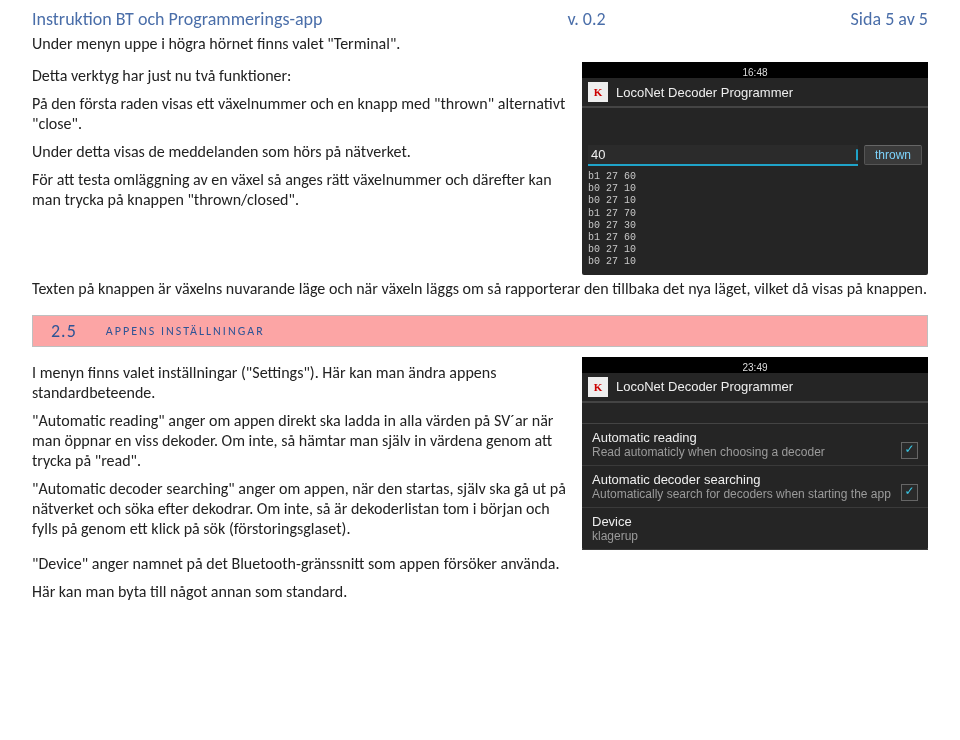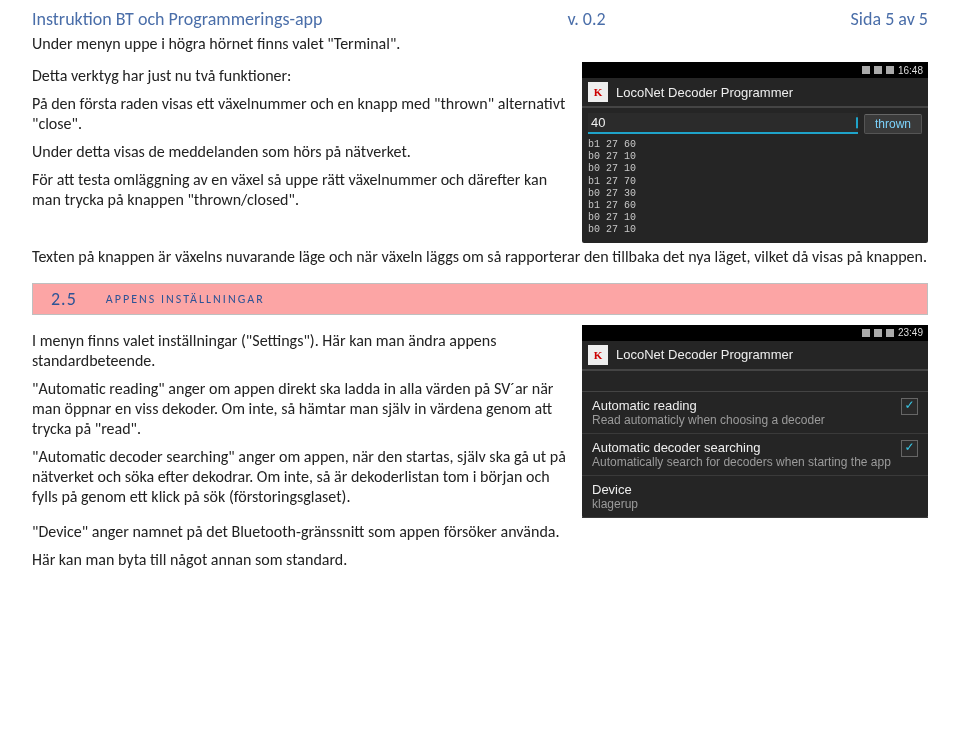--- a/index.html
+++ b/index.html
@@ -45,39 +45,41 @@
   }
   .statusbar {
     display: flex;
     justify-content: flex-end;
     align-items: center;
     gap: 4px;
     height: 16px;
     padding: 0 5px;
     background: #000;
     font-size: 10px;
+    flex-direction: column;
   }
   .statusbar .iconblk { width: 8px; height: 8px; background: #aaa; }
   .appbar {
     display: flex;
     align-items: center;
     gap: 8px;
     padding: 4px 6px;
     border-bottom: 2px solid #444;
   }
   .appicon {
     width: 20px; height: 20px; background: #eee;
     display: flex; align-items: center; justify-content: center;
     color: #c00; font-weight: bold; font-size: 11px;
     font-family: serif;
   }
   .apptitle { font-size: 13px; color: #eee; }
   .inputrow {
     display: flex; gap: 6px; padding: 5px 6px 3px 6px;
-    align-items: flex-end;
+    align-items: flex-start;
+    margin-top: 32px;
   }
   .input40 {
     flex: 1;
     background: #2b2b2b;
     border-bottom: 2px solid #1fa3c9;
     color: #eee;
     font-size: 13px;
     padding: 2px 3px;
     position: relative;
   }
@@ -108,21 +110,21 @@
     padding: 0;
   }
   .settitle {
     color: #919191;
     font-size: 11px;
     padding: 6px 10px 2px 10px;
     border-bottom: 1px solid #444;
   }
   .setitem {
     display: flex;
-    align-items: flex-start;
+    align-items: flex-end;
     border-bottom: 1px solid #3a3a3a;
     padding: 6px 10px;
   }
   .setlabel { flex: 1; }
   .setlabel .priv { font-size: 13px; color: #eee; }
   .setlabel .sec { font-size: 12px; color: #9b9b9b; }
   .chk {
     width: 15px; height: 15px;
     border: 1px solid #666;
     background: #2a2a2a;
@@ -163,21 +165,21 @@
     <span>Sida 5 av 5</span>
   </div>
 
   <p class="para">Under menyn uppe i högra hörnet finns valet "Terminal".</p>
 
   <div class="col-wrap">
     <div class="col-text">
       <p class="para">Detta verktyg har just nu två funktioner:</p>
       <p class="para">På den första raden visas ett växelnummer och en knapp med "thrown" alternativt "close".</p>
       <p class="para">Under detta visas de meddelanden som hörs på nätverket.</p>
-      <p class="para">För att testa omläggning av en växel så uppe rätt växelnummer och därefter kan man trycka på knappen "thrown/closed".</p>
+      <p class="para">För att testa omläggning av en växel så anges rätt växelnummer och därefter kan man trycka på knappen "thrown/closed".</p>
     </div>
 
     <div class="phone">
       <div class="statusbar">
         <span class="iconblk"></span>
         <span class="iconblk"></span>
         <span class="iconblk"></span>
         <span>16:48</span>
       </div>
       <div class="appbar">

